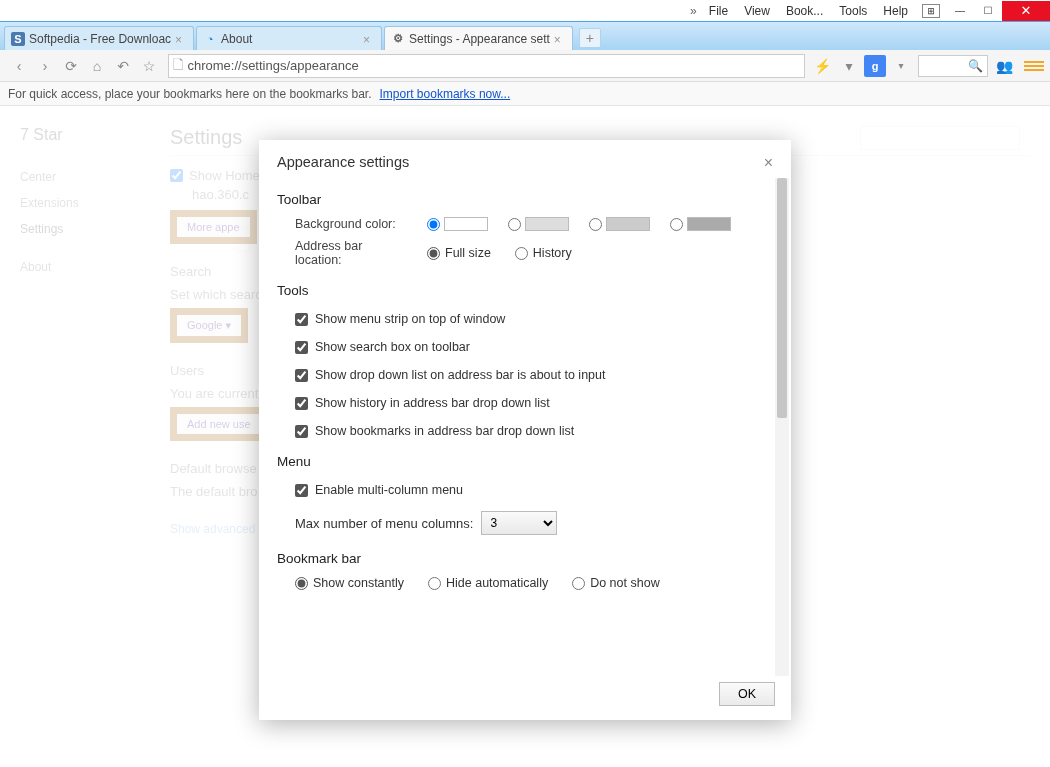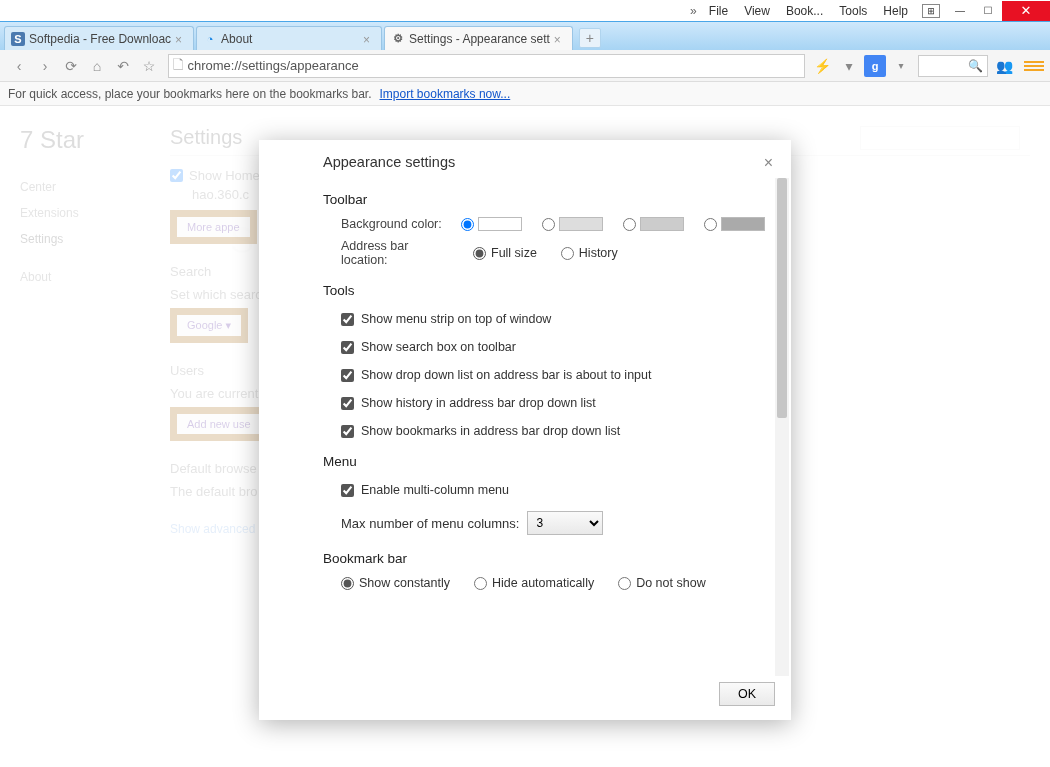--- a/index.html
+++ b/index.html
@@ -40,43 +40,43 @@
 .burger { width: 20px; display: flex; flex-direction: column; gap: 2px; margin-left: 6px; }
 .burger div { height: 2px; background: #f5a623; }
 
 
 .bookmarkbar { height: 24px; background: #f9f9f9; border-bottom: 1px solid #e5e5e5; display: flex; align-items: center; padding: 0 8px; font-size: 12px; color: #555; }
 .bookmarkbar a { color: #1155cc; text-decoration: underline; margin-left: 8px; }
 
 
 .page { position: absolute; top: 106px; left: 0; right: 0; bottom: 0; background: #fff; display: flex; }
 .side { width: 150px; padding: 20px 0 0 20px; font-size: 13px; color: #888; }
-.side h2 { font-size: 24px; font-weight: 300; color: #666; margin-bottom: 20px; }
+.side h2 { font-size: 16px; font-weight: 300; color: #666; margin-bottom: 20px; }
 .side .navitem { padding: 6px 0; color: #888; font-size: 12px; }
 .side .navitem.sel { color: #555; }
 .main { flex: 1; padding: 20px; }
 .main h1 { font-size: 20px; font-weight: 300; color: #666; margin-bottom: 12px; }
 .main h1::after { content: ""; display: block; border-bottom: 1px solid #eee; margin-top: 6px; }
 .main .section { margin-bottom: 20px; color: #888; font-size: 13px; }
 .main .section h3 { font-size: 13px; font-weight: 400; color: #888; margin-bottom: 8px; }
 .main .fakebox { display: inline-block; padding: 4px 10px; border: 7px solid #a16207; background: #f7f7f7; font-size: 11px; color: #4c1d95; }
 .main .cb { display: flex; align-items: center; gap: 6px; margin: 4px 0; }
 .main .cb input { width: 13px; height: 13px; }
 .main a.adv { color: #8ab4e8; font-size: 12px; }
 .searchset { position: absolute; top: 20px; right: 30px; width: 160px; height: 24px; border: 1px solid #eee; }
 
 
 .overlay { position: absolute; top: 106px; left: 0; right: 0; bottom: 0; background: rgba(255,255,255,0.78); }
 
 
 .modal { position: absolute; top: 140px; left: 259px; width: 532px; height: 580px; background: #fff; box-shadow: 0 4px 24px rgba(0,0,0,0.3); display: flex; flex-direction: column; }
-.modal-head { padding: 14px 18px 4px; display: flex; justify-content: space-between; align-items: flex-start; margin-left: 46px; }
+.modal-head { padding: 14px 18px 4px; display: flex; justify-content: space-between; align-items: flex-start; }
 .modal-title { font-size: 14.5px; color: #333; }
 .modal-close { font-size: 16px; color: #888; cursor: pointer; }
-.modal-body { flex: 1; overflow-y: auto; padding: 0 26px 12px 18px; font-size: 13px; color: #333; margin-left: 46px; }
+.modal-body { flex: 1; overflow-y: auto; padding: 0 26px 12px 18px; font-size: 13px; color: #333; }
 .modal-body h4 { font-size: 13.5px; font-weight: 400; color: #222; margin: 16px 0 10px; }
 .row { display: flex; align-items: center; margin: 8px 0 8px 18px; gap: 16px; }
 .row .lbl { font-size: 12.5px; color: #444; width: 116px; }
 .swatch-group { display: flex; gap: 20px; align-items: center; }
 .swatch-opt { display: flex; align-items: center; gap: 4px; }
 .swatch-opt input { width: 13px; height: 13px; }
 .swatch { width: 44px; height: 14px; border: 1px solid #bbb; display: inline-block; }
 .sw1 { background: #fff; }
 .sw2 { background: #ddd; }
 .sw3 { background: #ccc; }

